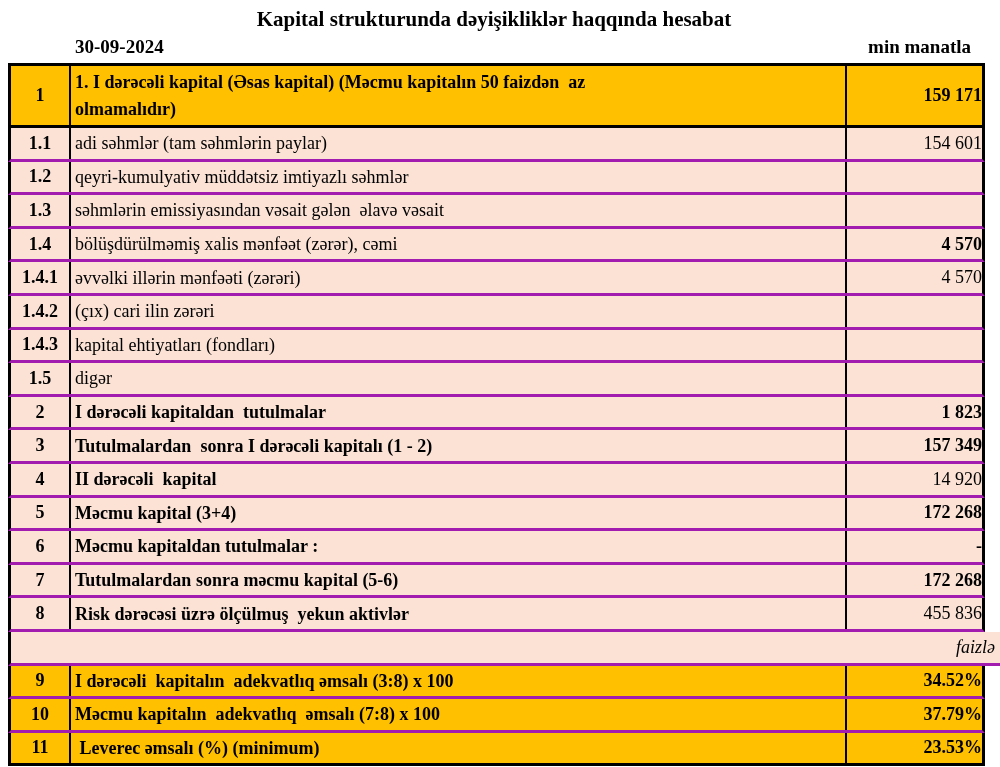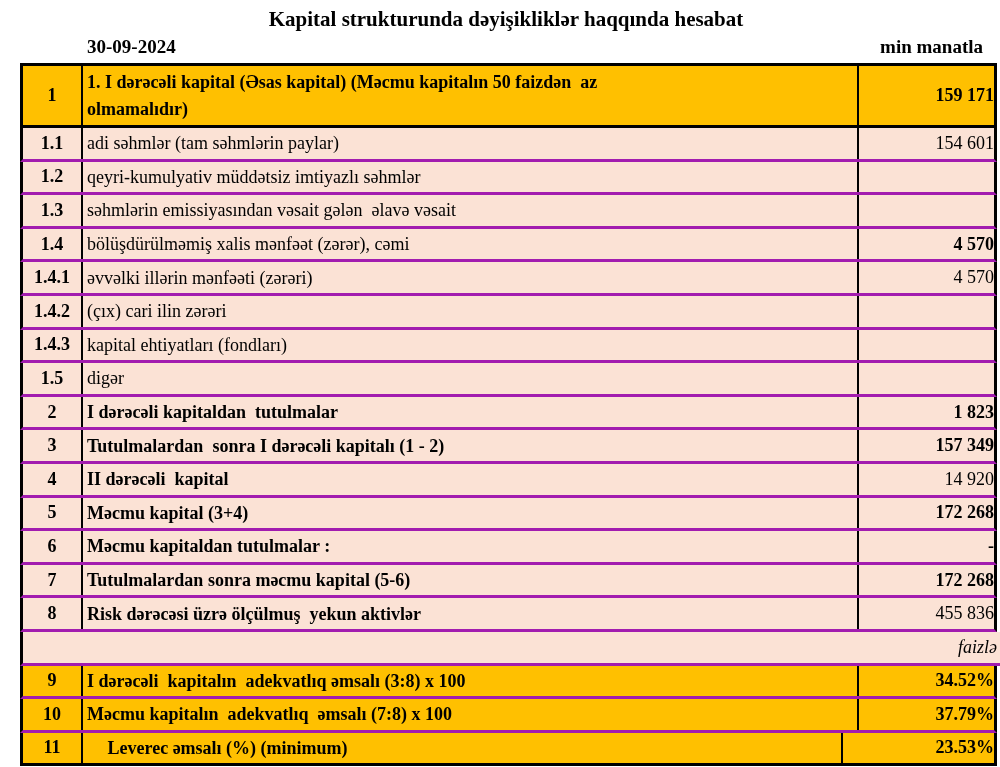--- a/index.html
+++ b/index.html
@@ -3,21 +3,21 @@
 <meta charset="utf-8">
 <style>
   * { box-sizing: border-box; margin: 0; padding: 0; }
   html, body { background: #ffffff; }
   body {
     width: 1000px; height: 767px;
     font-family: "Liberation Serif", "DejaVu Serif", serif;
     color: #000;
     overflow: hidden;
   }
-  .page { width: 988px; height: 767px; position: relative; margin-left: 12px; }
+  .page { width: 988px; height: 767px; position: relative; }
 
   
   .title {
     text-align: center;
     font-weight: bold;
     font-size: 21px;
     line-height: 26px;
     padding-top: 6px;
     height: 33px;
   }
@@ -39,21 +39,21 @@
     align-items: stretch;
     width: 977px;
     height: 33.6px;
     border-left: 3px solid #000;
     border-right: 3px solid #000;
     border-bottom: 3px solid #a21caf;
     background: var(--peach, #FBE2D5);
     font-size: 18px;
   }
   .t-row.first { border-top: 3px solid #000; height: 65px; border-bottom: 3px solid #000; }
-  .t-row.last { border-bottom: 3px solid #000; gap: 16px; }
+  .t-row.last { border-bottom: 3px solid #000; }
   .t-row.gold { background: var(--gold, #FFC000); }
   .t-row.merged { width: 992px; border-right: none; }
 
   .cell-num {
     width: 60px;
     flex: 0 0 60px;
     display: flex; align-items: center; justify-content: center;
     font-weight: bold;
     border-right: 2px solid #000;
   }
@@ -64,21 +64,21 @@
     padding-left: 4px;
     white-space: pre-wrap;
     line-height: 1.45;
   }
   .cell-value {
     width: 135px;
     flex: 0 0 135px;
     display: flex; align-items: center; justify-content: flex-end;
     white-space: pre;
   }
-  .t-row.merged .cell-value { flex: 1; padding-right: 15px; }
+  .t-row.merged .cell-value { flex: 1; padding-right: 5px; }
   .b { font-weight: bold; }
   .i { font-style: italic; }
 </style>
 </head>
 <body>
 
 <div class="page">
 
   <div class="title">Kapital strukturunda dəyişikliklər haqqında hesabat</div>
 

